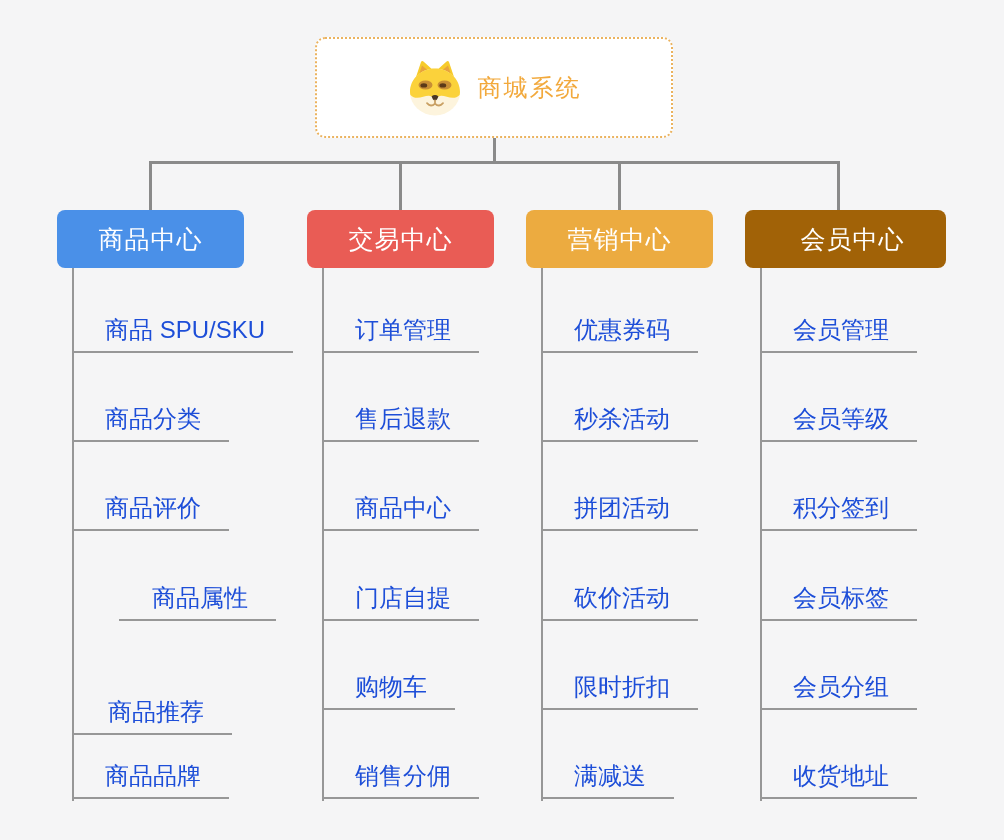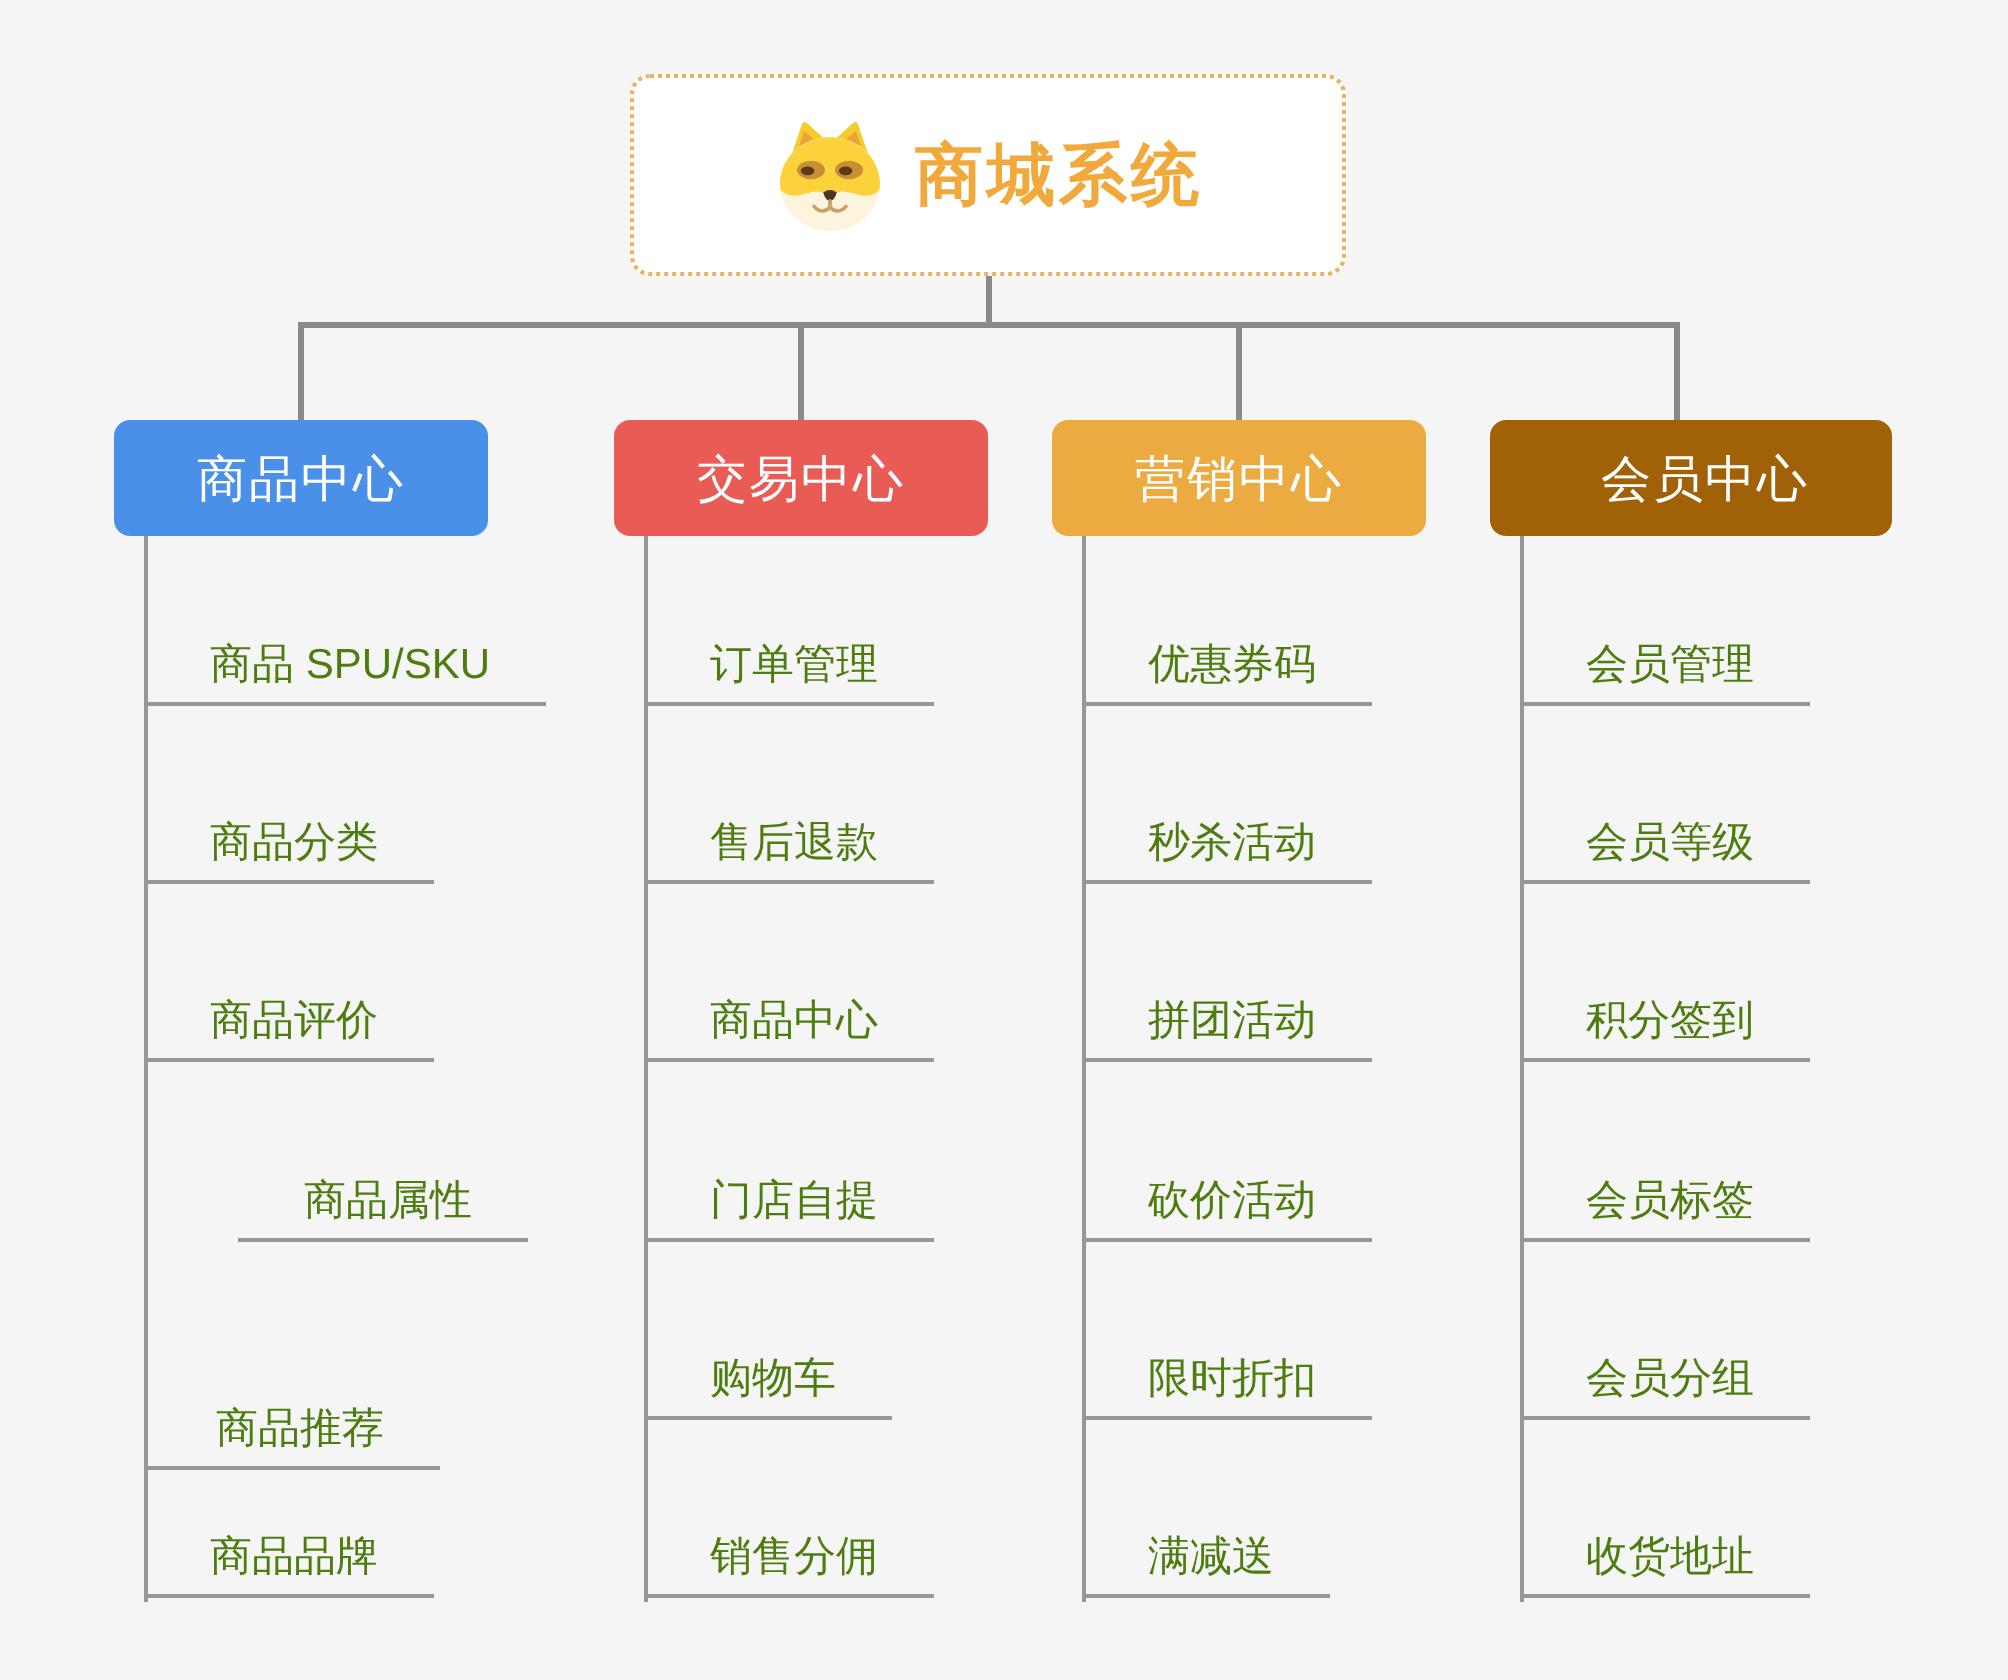--- a/index.html
+++ b/index.html
@@ -21,22 +21,22 @@
     box-sizing: border-box;
     background: #FFFFFF;
     border: 2px dotted #EBB35F;
     border-radius: 10px;
     display: flex;
     align-items: center;
     justify-content: center;
     gap: 15px;
   }
   .root-title {
-    font-size: 34px;
-    font-weight: 700;
+    font-size: 24px;
+    font-weight: 400;
     letter-spacing: 2px;
     color: #F2A93C;
     white-space: nowrap;
   }
   .root-icon { width: 56px; height: 58px; flex: 0 0 auto; }
 
   
   .conn {
     position: absolute;
     background: var(--connector, #8A8A8A);
@@ -67,22 +67,22 @@
     background: var(--itemline, #979797);
   }
   .mm-item {
     position: absolute;
     height: 46px;
     box-sizing: border-box;
     padding: 0 28px 5px 33px;
     border-bottom: 2px solid var(--itemline, #979797);
     display: flex;
     align-items: flex-end;
-    font-size: 21px;
-    color: #4d7c0f;
+    font-size: 24px;
+    color: #1d4ed8;
     white-space: nowrap;
   }
 </style>
 </head>
 <body>
 
 <div id="canvas" style="--connector: #8A8A8A; --itemline: #979797; background: rgb(245, 245, 246);">
 
   <div class="root-node" style="border-color: rgb(235, 179, 95); background: rgb(255, 255, 255);">
     <span class="root-icon">

